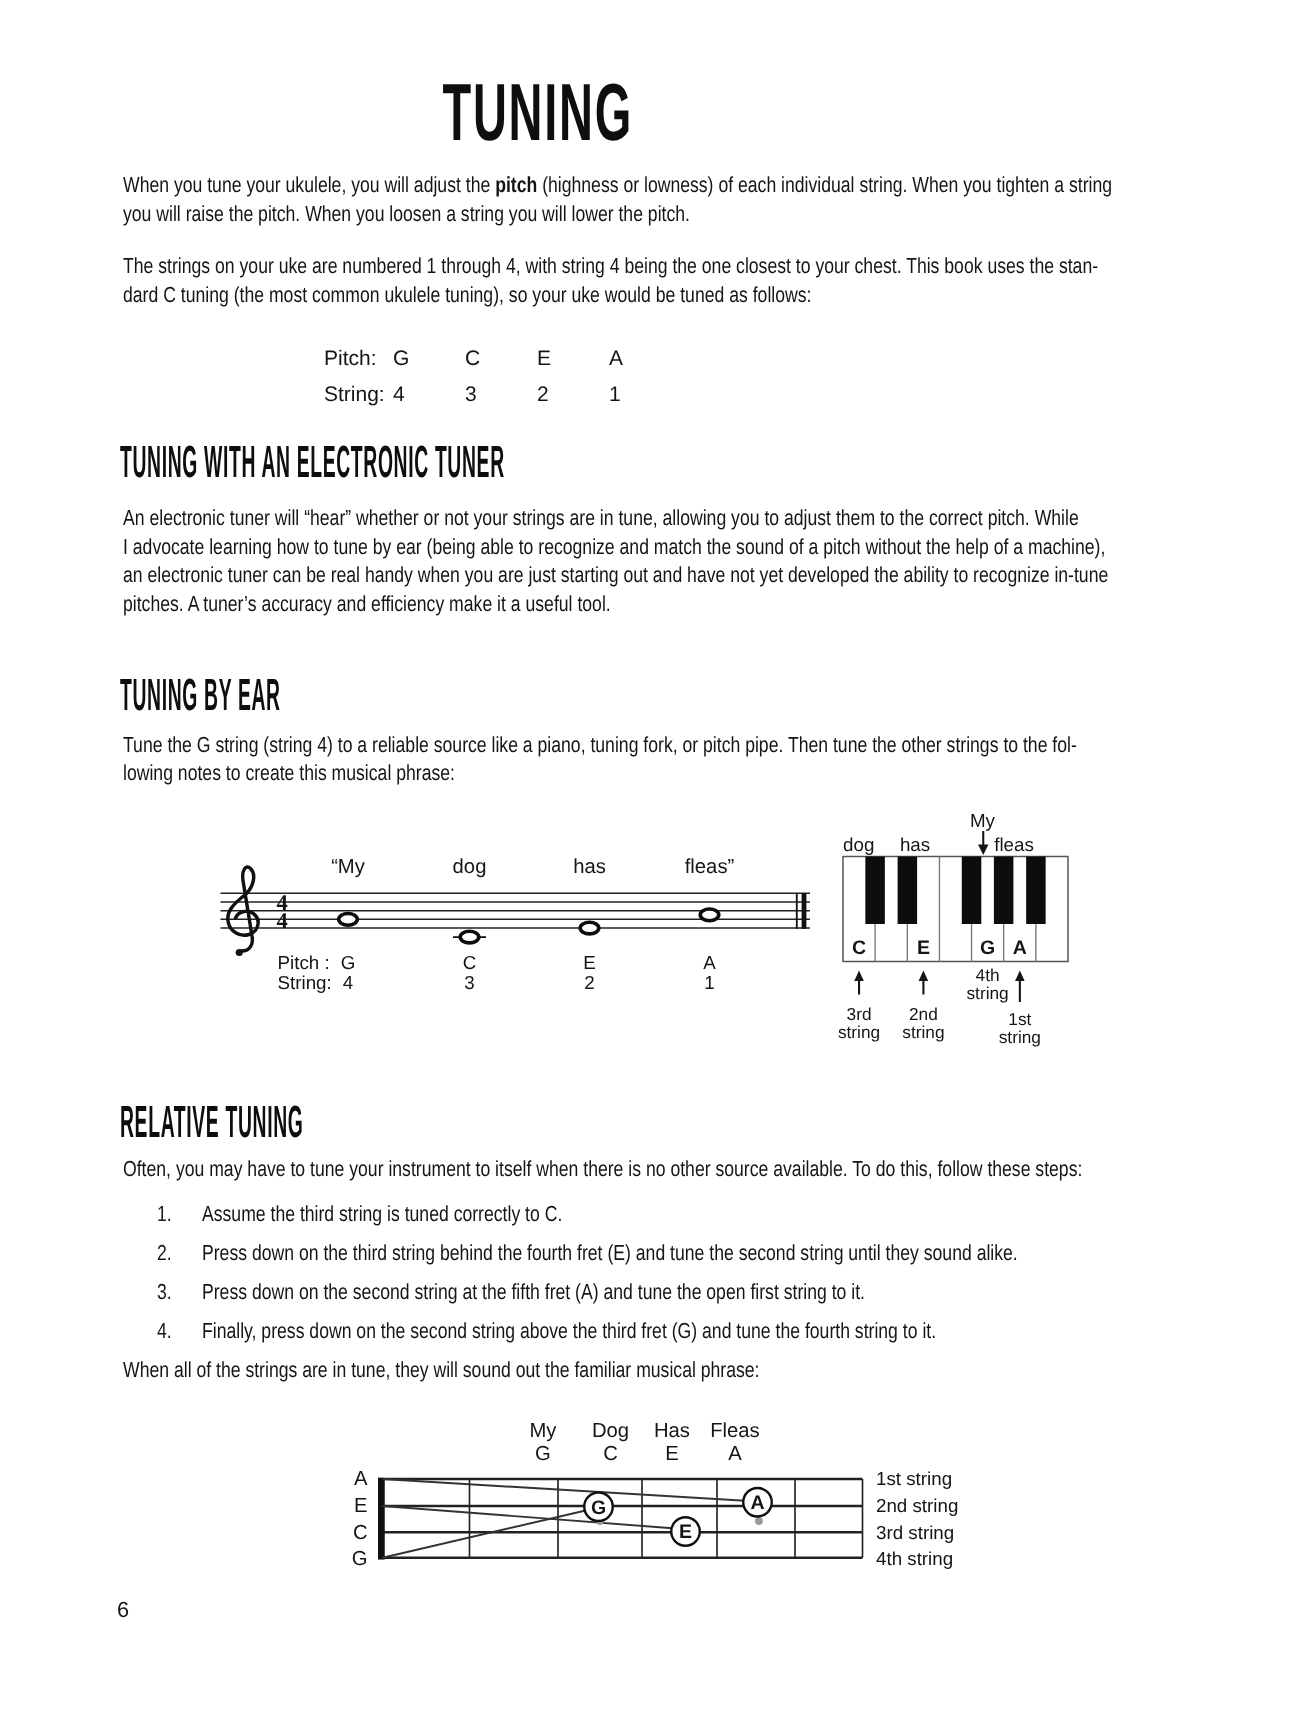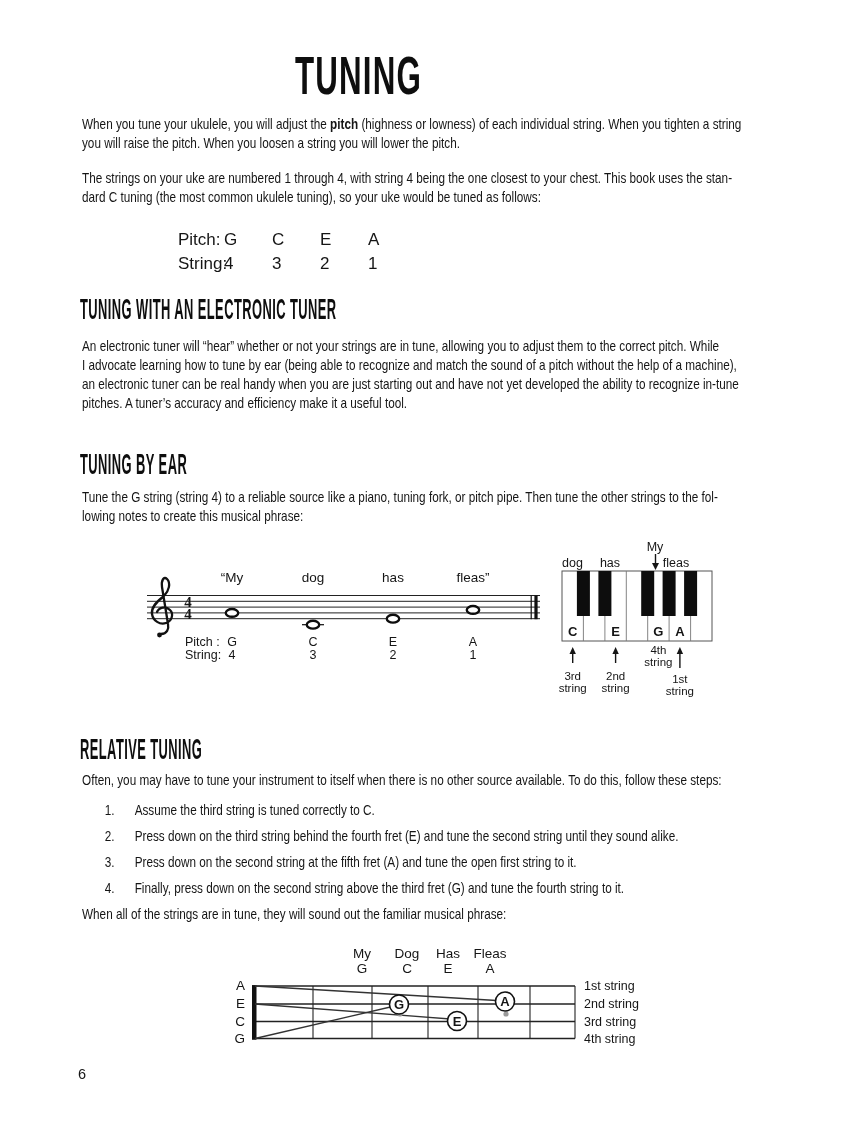--- a/index.html
+++ b/index.html
@@ -19,21 +19,21 @@
     font-weight:bold;font-size:30px;letter-spacing:1px;white-space:nowrap;
     transform:scaleX(0.43);transform-origin:0 0;color:#0e0e0e;
   }
   
   .body-text{
     font-size:14.5px;line-height:19px;white-space:pre-line;width:1040px;
     transform:scaleX(0.81);transform-origin:0 0;
   }
   .body-text b{font-weight:bold;}
   
-  .ttable{font-size:17px;}
+  .ttable{font-size:14px;margin-left:38px;}
   .trow{height:24px;display:flex;}
   .trow .lbl{width:46px;display:inline-block;}
   .trow .cell{width:48px;display:inline-block;}
   
   .steps{font-size:14.5px;line-height:19px;width:1040px;transform:scaleX(0.81);transform-origin:0 0;}
   .step{padding-left:28px;margin-bottom:7px;white-space:nowrap;}
   .step .num{display:inline-block;width:37px;}
   .pagenum{font-size:14.5px;}
   svg text{font-family:"Liberation Sans",sans-serif;fill:#151515;}
   svg .figtext{font-size:13.5px;}

